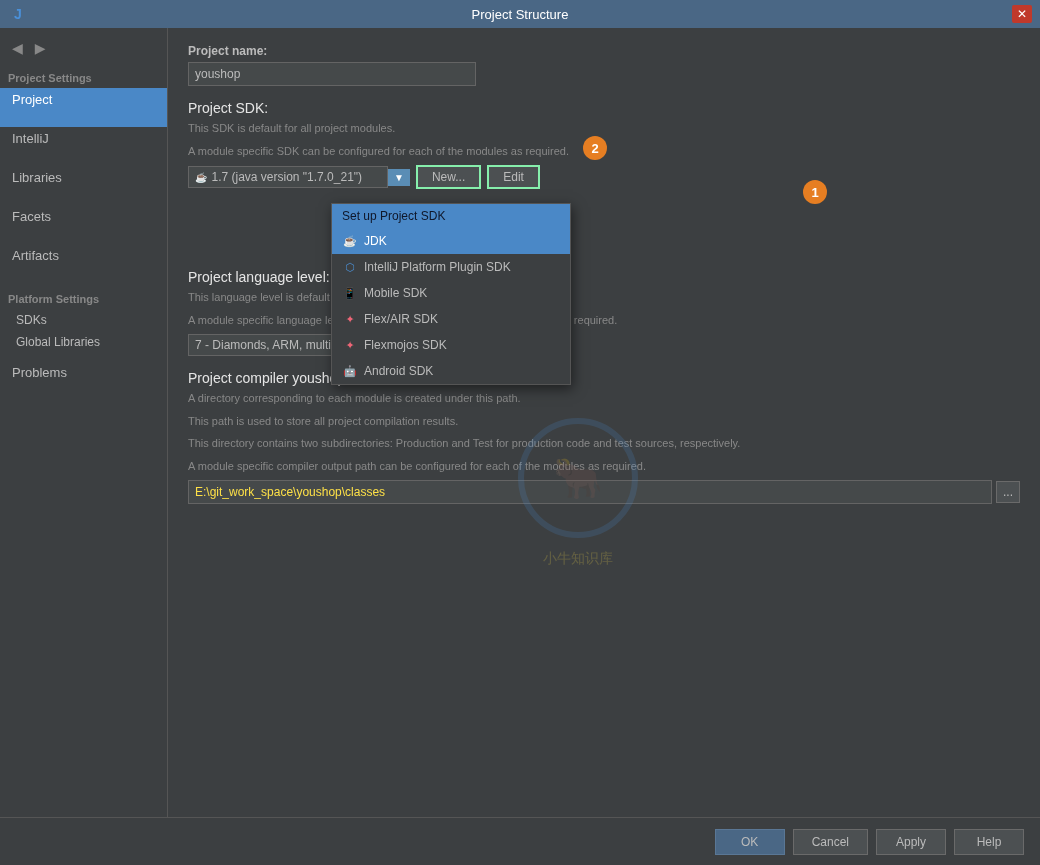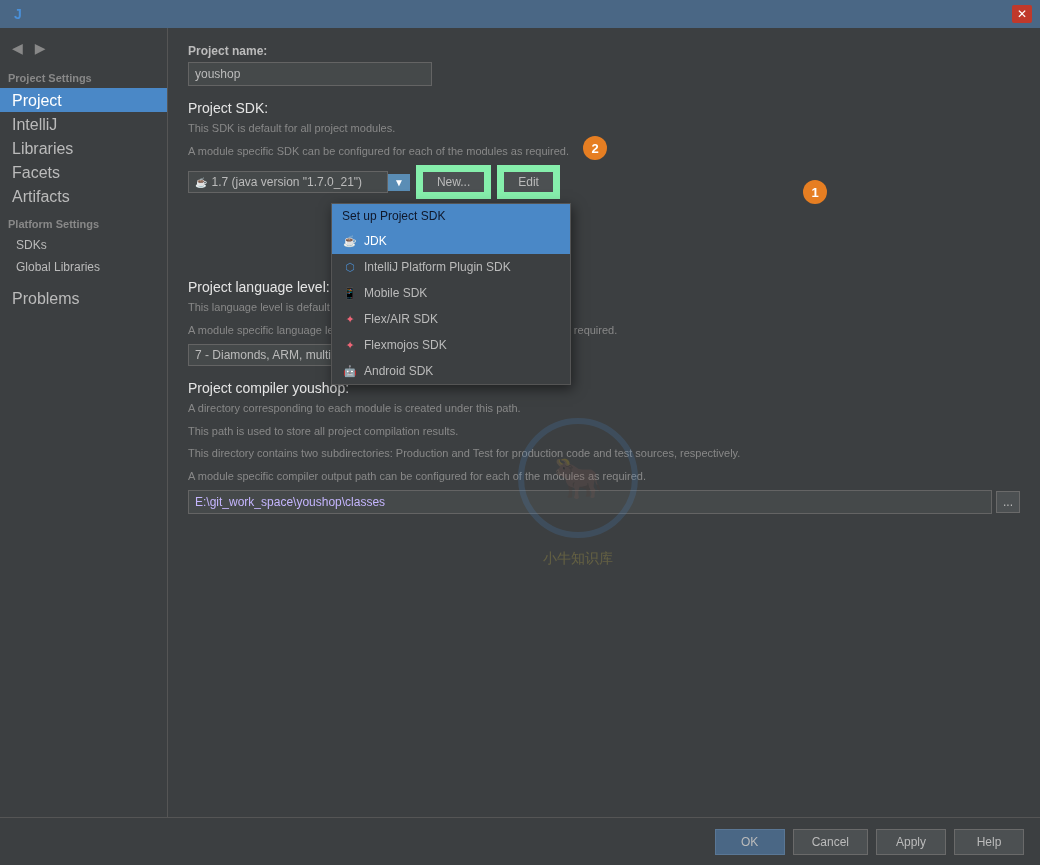--- a/index.html
+++ b/index.html
@@ -35,21 +35,21 @@
     .sidebar-nav-icons {
       display: flex; gap: 4px; padding: 6px 8px 8px 8px;
     }
     .nav-icon-btn {
       background: none; border: none; color: #888; cursor: pointer; font-size: 14px; padding: 2px 4px;
     }
     .sidebar-section-label {
       font-size: 11px; color: #888; padding: 6px 8px 4px 8px; font-weight: bold;
     }
     .sidebar-item {
-      padding: 4px 8px 2px 12px; cursor: pointer; color: #bbbbbb; font-size: 16px;
+      padding: 4px 8px 20px 12px; cursor: pointer; color: #bbbbbb; font-size: 13px;
     }
     .sidebar-item.active { background: #4a88c7; color: #ffffff; }
     .sidebar-section-label2 {
       font-size: 11px; color: #888; padding: 10px 8px 4px 8px; font-weight: bold;
     }
     .sidebar-item-sub {
       padding: 4px 8px 4px 16px; cursor: pointer; color: #bbbbbb; font-size: 12px;
     }
     .sidebar-divider { height: 8px; }
 
@@ -58,51 +58,51 @@
       flex: 1;
       background: #3c3f41;
       padding: 16px 20px;
       overflow-y: auto;
       position: relative;
     }
 
     .field-label { font-weight: bold; color: #bbbbbb; margin-bottom: 4px; font-size: 12px; }
     .text-input {
       background: #45494a; border: 1px solid #646464; color: #bbbbbb;
-      padding: 4px 6px; font-size: 12px; width: 244px; outline: none;
+      padding: 4px 6px; font-size: 12px; width: 288px; outline: none;
     }
 
     .section-title { font-weight: normal; color: #e5e5e5; margin-bottom: 4px; margin-top: 14px; font-size: 14px; }
     .section-desc { color: #888; font-size: 11px; line-height: 1.5; margin-bottom: 6px; }
 
     .sdk-row { display: flex; align-items: center; gap: 6px; margin-top: 4px; position: relative; }
     .sdk-select-wrapper {
       position: relative; display: inline-flex; align-items: center;
     }
     .sdk-select-display {
       background: #45494a; border: 1px solid #646464; color: #bbbbbb;
       padding: 3px 6px; font-size: 12px; min-width: 200px; display: flex; align-items: center;
       gap: 4px;
     }
     .sdk-dropdown-arrow {
       background: #5a8db5; border: none; color: white; padding: 3px 6px; cursor: pointer; font-size: 10px;
     }
     .btn {
-      background: #4c5052; border: 7px solid #86efac; color: #bbbbbb;
+      background: #4c5052; border: 2px solid #86efac; color: #bbbbbb;
       padding: 3px 14px; font-size: 12px; cursor: pointer; outline: none;
     }
 
     .lang-select-display {
       background: #45494a; border: 1px solid #646464; color: #bbbbbb;
       padding: 3px 6px; font-size: 12px; min-width: 200px;
     }
 
     .output-row { display: flex; align-items: center; gap: 4px; margin-top: 4px; }
     .output-input {
-      background: #45494a; border: 1px solid #646464; color: #c4b5fd;
+      background: #45494a; border: 1px solid #646464; color: #fde047;
       padding: 4px 6px; font-size: 12px; flex: 1; outline: none;
     }
     .browse-btn {
       background: #4c5052; border: 1px solid #6a6a6a; color: #bbbbbb;
       padding: 3px 6px; font-size: 12px; cursor: pointer;
     }
 
     
     .dropdown-overlay {
       position: absolute;
@@ -164,20 +164,21 @@
       background: #4c5052; border: 1px solid #6a6a6a; color: #bbbbbb;
       padding: 5px 18px; font-size: 12px; cursor: pointer; min-width: 70px;
     }
     .footer-btn.primary { background: #4a6785; border-color: #5a7795; }
   </style>
 </head>
 <body>
 
 <div class="title-bar">
   <div class="title-bar-icon">J</div>
+  <div class="title-bar-title">Project Structure</div>
   <div class="title-bar-close">✕</div>
 </div>
 
 <div class="main-container">
 
   <div class="sidebar">
     <div class="sidebar-nav-icons">
       <button class="nav-icon-btn">◀</button>
       <button class="nav-icon-btn">▶</button>
     </div>

